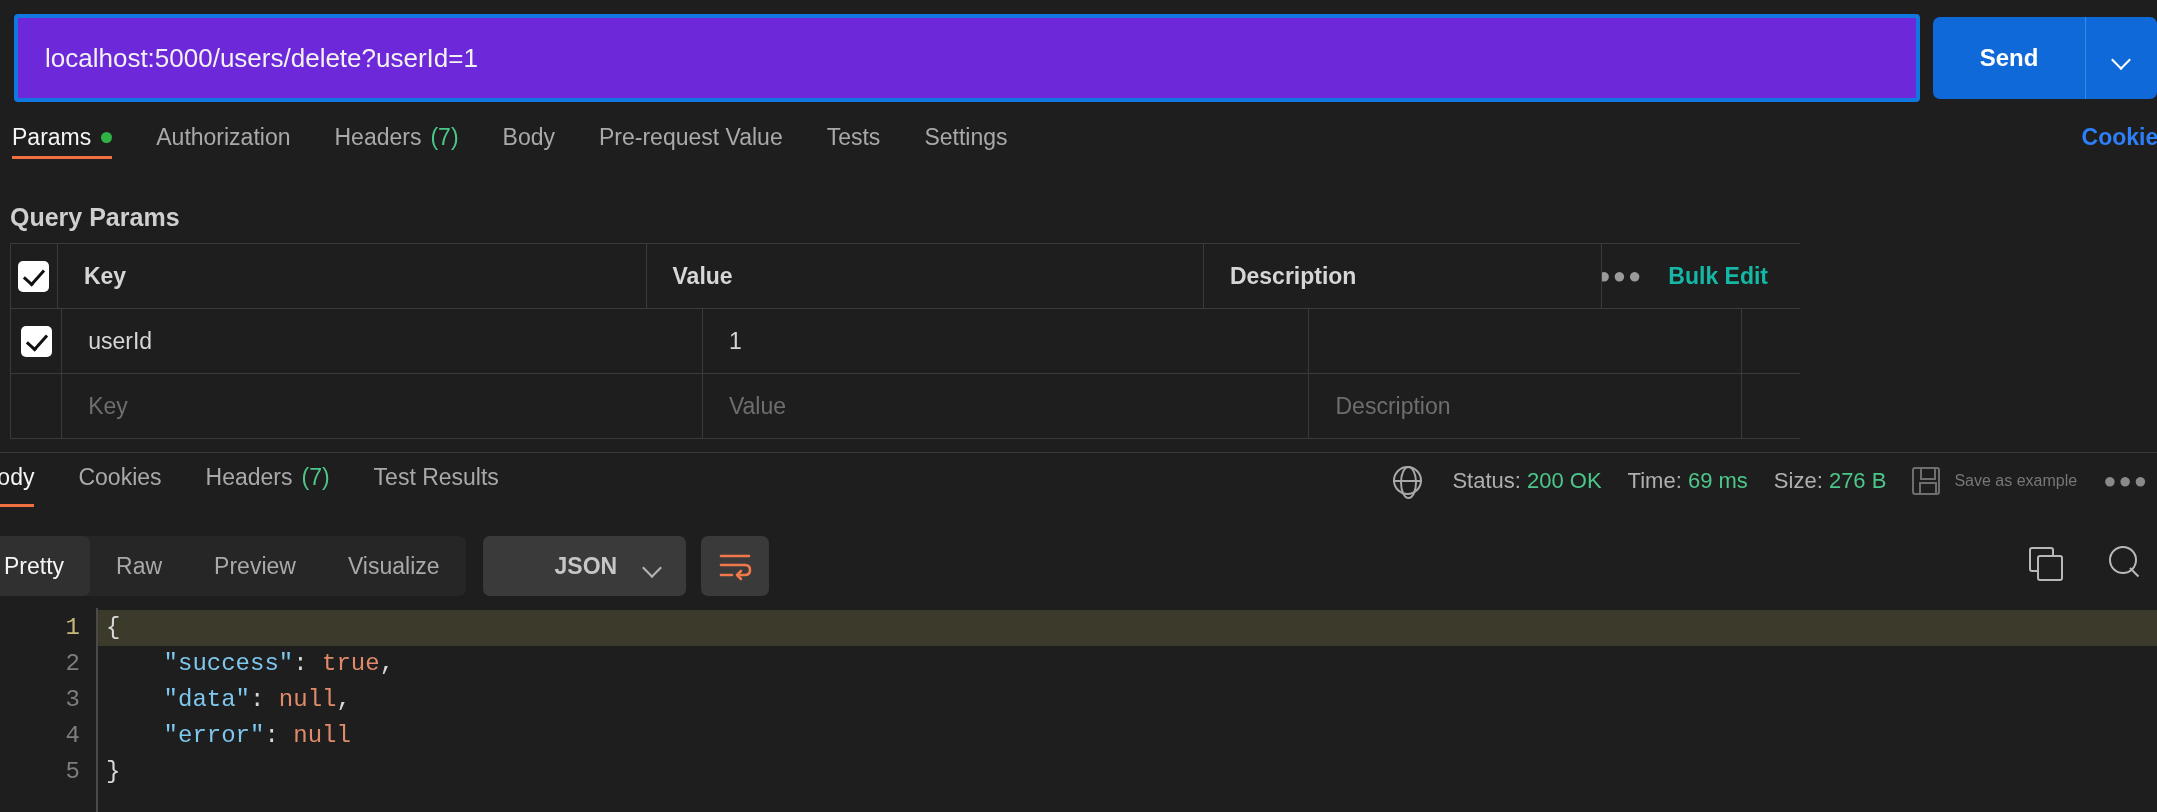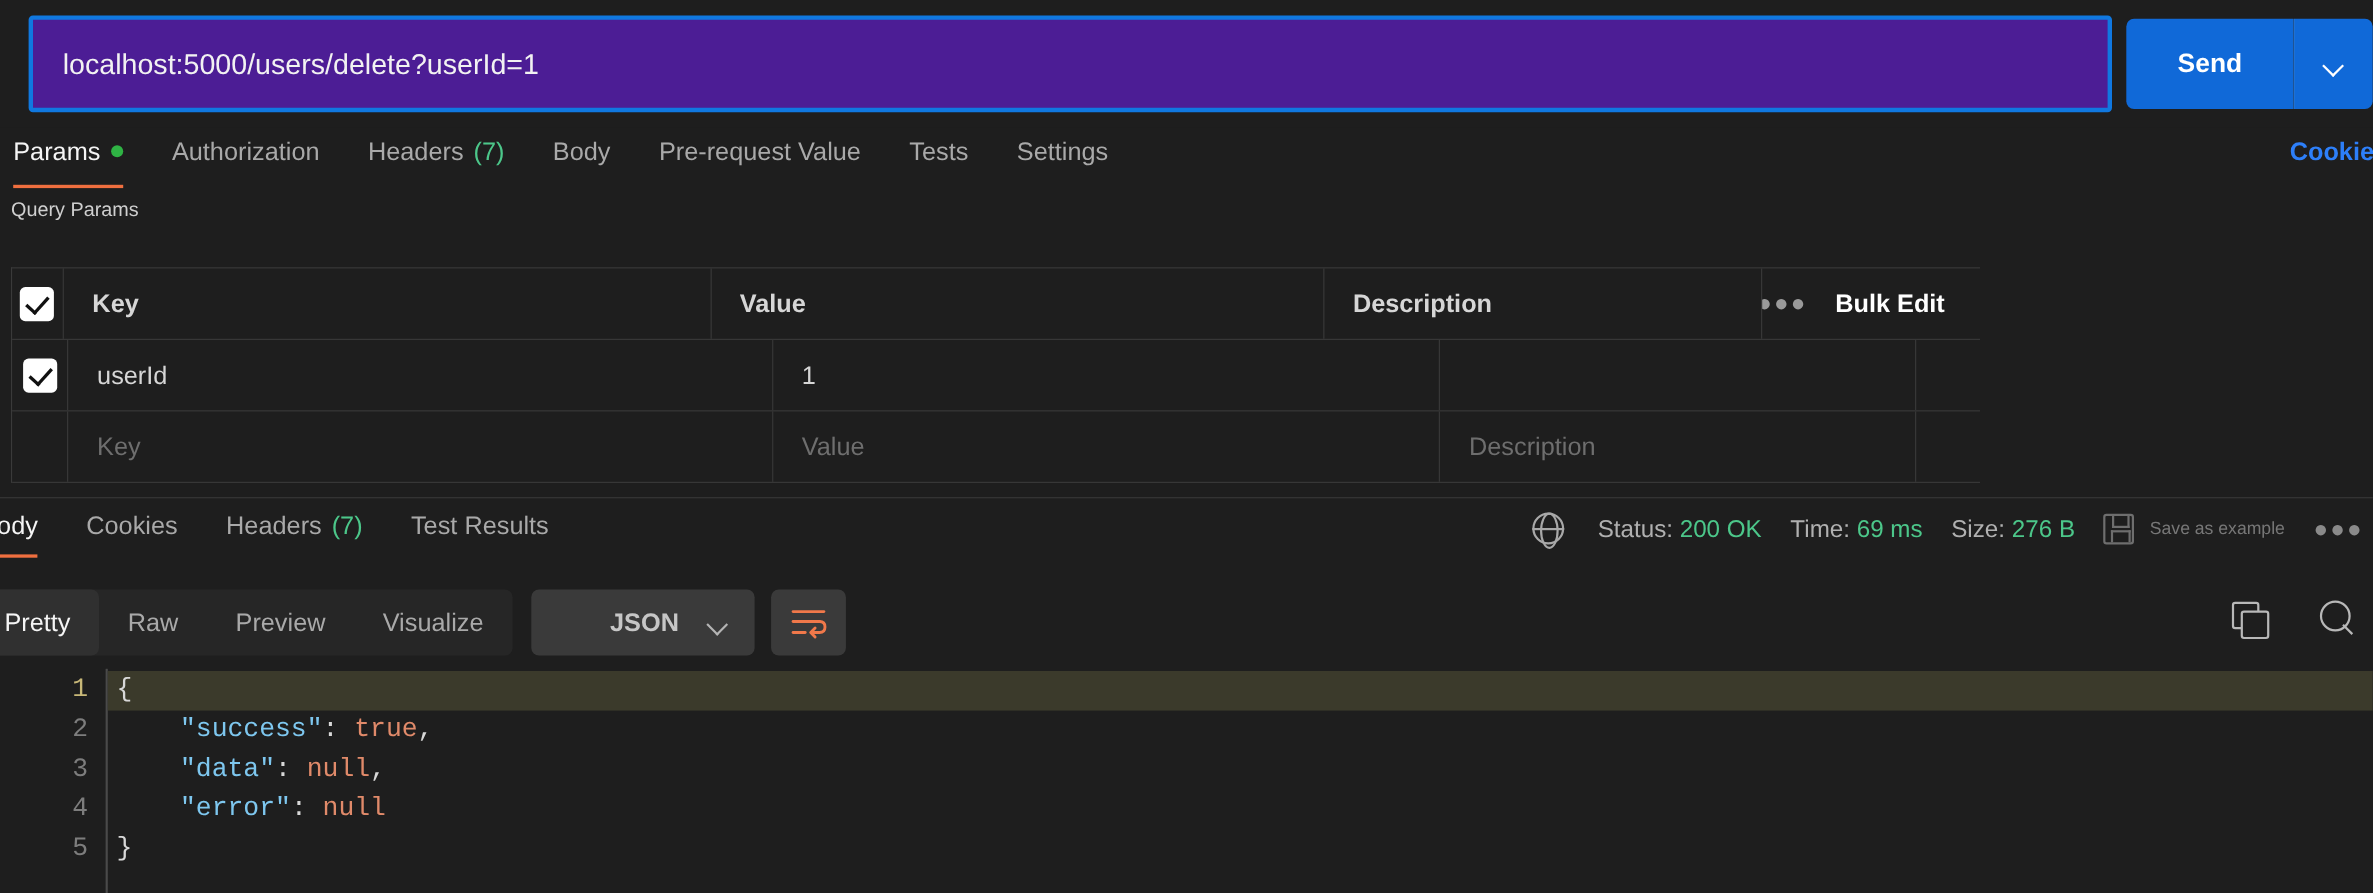--- a/index.html
+++ b/index.html
@@ -49,24 +49,24 @@
     position: absolute;
     left: 2px; top: 0px;
     width: 12px; height: 12px;
     border-right: 2.4px solid #b4b4b4;
     border-bottom: 2.4px solid #b4b4b4;
     transform: rotate(45deg);
   }
   .url-field {
     flex: 1 1 auto;
     height: 88px;
-    margin-left: 16px;
+    margin-left: 4px;
     border: 4px solid #1078e0;
     border-radius: 4px;
-    background: #4c1d95;
+    background: #6d28d9;
     display: flex;
     align-items: center;
     padding-left: 27px;
     min-width: 0;
   }
   .url-text {
     color: #f2f2f2;
     font-size: 26px;
     white-space: nowrap;
     overflow: hidden;
@@ -107,21 +107,21 @@
     width: 2157px;
     height: 62px;
     display: flex;
     align-items: flex-start;
     padding-left: 10px;
   }
   .tab {
     position: relative;
     font-size: 23px;
     color: #a9a9a9;
-    padding: 8px 22px 20px 22px;
+    padding: 8px 22px 8px 22px;
     white-space: nowrap;
     display: flex;
     align-items: center;
   }
   .tab.first { padding-left: 2px; }
   .tab.active { color: #f5f5f5; }
   .tab.active::after {
     content: "";
     position: absolute;
     left: 2px; right: 22px; bottom: 0;
@@ -142,24 +142,24 @@
     right: -14px; top: 8px;
     color: #1f6feb;
     color: #2d7ff9;
     font-size: 23px;
     font-weight: bold;
   }
 
   
   .qp-title {
     position: absolute;
-    top: 180px; left: 10px;
+    top: 203px; left: 10px;
     color: #cfcfcf;
-    font-size: 18px;
-    font-weight: normal;
+    font-size: 25px;
+    font-weight: bold;
   }
   .params-table {
     position: absolute;
     top: 243px; left: 10px;
     width: 1790px;
     border-top: 1px solid #3a3a3a;
     border-left: 1px solid #3a3a3a;
   }
   .ptr {
     display: flex;
@@ -202,21 +202,21 @@
     width: 9px; height: 17px;
     border-right: 3.4px solid #111;
     border-bottom: 3.4px solid #111;
     transform: rotate(42deg);
   }
   .dots3 {
     color: #9a9a9a;
     font-size: 22px;
     letter-spacing: 2px;
   }
-  .bulk-label { color: #ffffff; font-size: 23px; }
+  .bulk-label { color: #14b8a6; font-size: 23px; }
 
   
   .resp-sep {
     position: absolute;
     top: 452px; left: 0;
     width: 2157px; height: 1px;
     background: #3a3a3a;
   }
   .resp-tabs {
     position: absolute;

